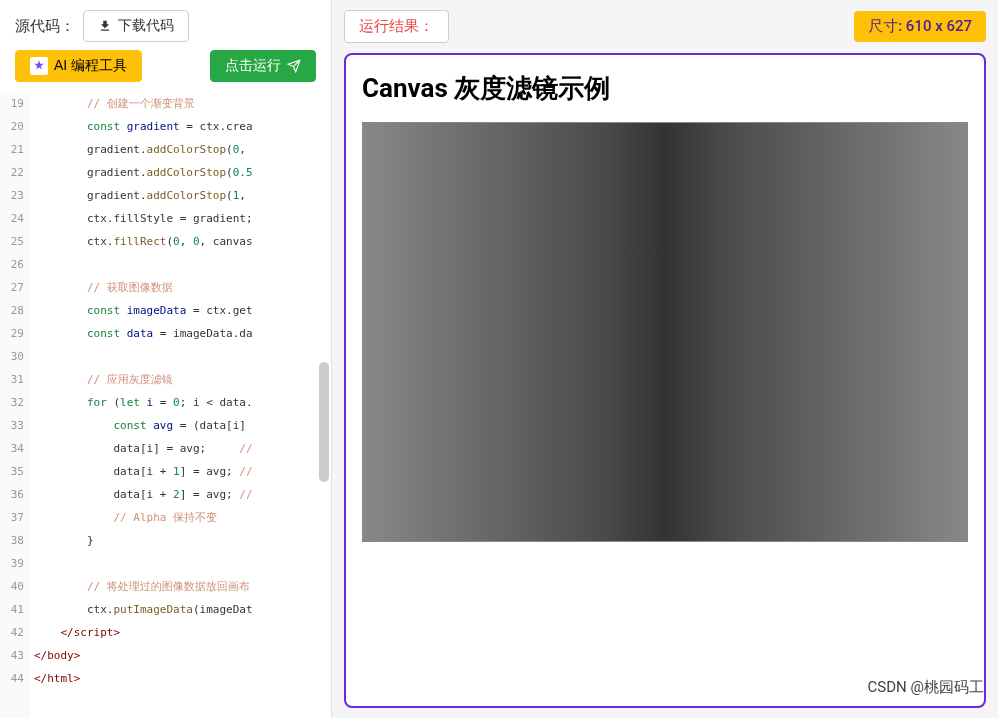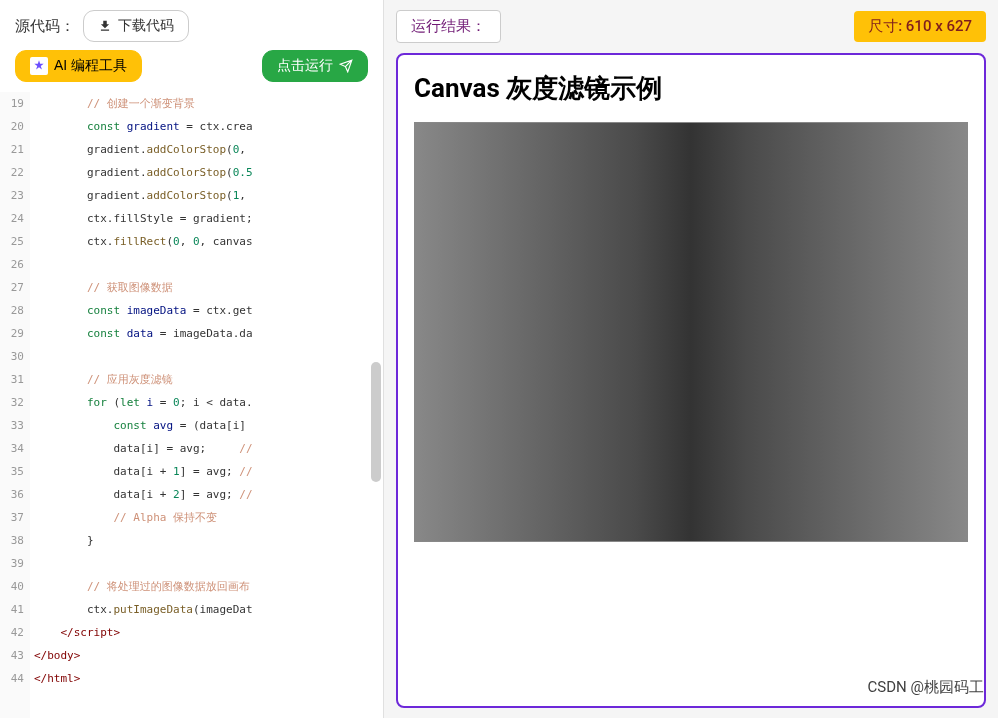--- a/index.html
+++ b/index.html
@@ -5,21 +5,21 @@
     * { margin: 0; padding: 0; box-sizing: border-box; }
     body {
       font-family: -apple-system, BlinkMacSystemFont, "Segoe UI", Roboto, sans-serif;
       background: #f5f5f5;
       width: 998px;
       height: 718px;
       overflow: hidden;
       display: flex;
     }
     .left-panel {
-      width: 384px;
+      width: 332px;
       background: #fff;
       display: flex;
       flex-direction: column;
       border-right: 1px solid #e0e0e0;
     }
     .toolbar {
       padding: 10px 15px;
       display: flex;
       gap: 8px;
       align-items: center;
@@ -34,21 +34,21 @@
     .label-text {
       font-size: 15px;
       color: #333;
     }
     .btn {
       display: inline-flex;
       align-items: center;
       gap: 6px;
       padding: 6px 14px;
       border: 1px solid #ccc;
-      border-radius: 11px;
+      border-radius: 4px;
       background: #fff;
       font-size: 14px;
       cursor: pointer;
       color: #333;
     }
     .btn-ai {
       background: #ffc107;
       border-color: #ffc107;
       color: #000;
       font-weight: 500;
@@ -119,31 +119,31 @@
     .result-header {
       display: flex;
       align-items: center;
       gap: 10px;
     }
     .result-label {
       border: 1px solid #ccc;
       border-radius: 4px;
       padding: 6px 14px;
       font-size: 15px;
-      color: #701a75;
+      color: #ef4444;
       background: #fff;
     }
     .size-badge {
       margin-left: auto;
       background: #ffc107;
       padding: 6px 14px;
       border-radius: 4px;
       font-size: 15px;
       font-weight: 500;
-      color: #7f1d1d;
+      color: #4c1d95;
     }
     .preview {
       flex: 1;
       background: #fff;
       border: 2px solid #6d28d9;
       border-radius: 8px;
       padding: 16px;
       overflow: hidden;
     }
     .preview h2 {

